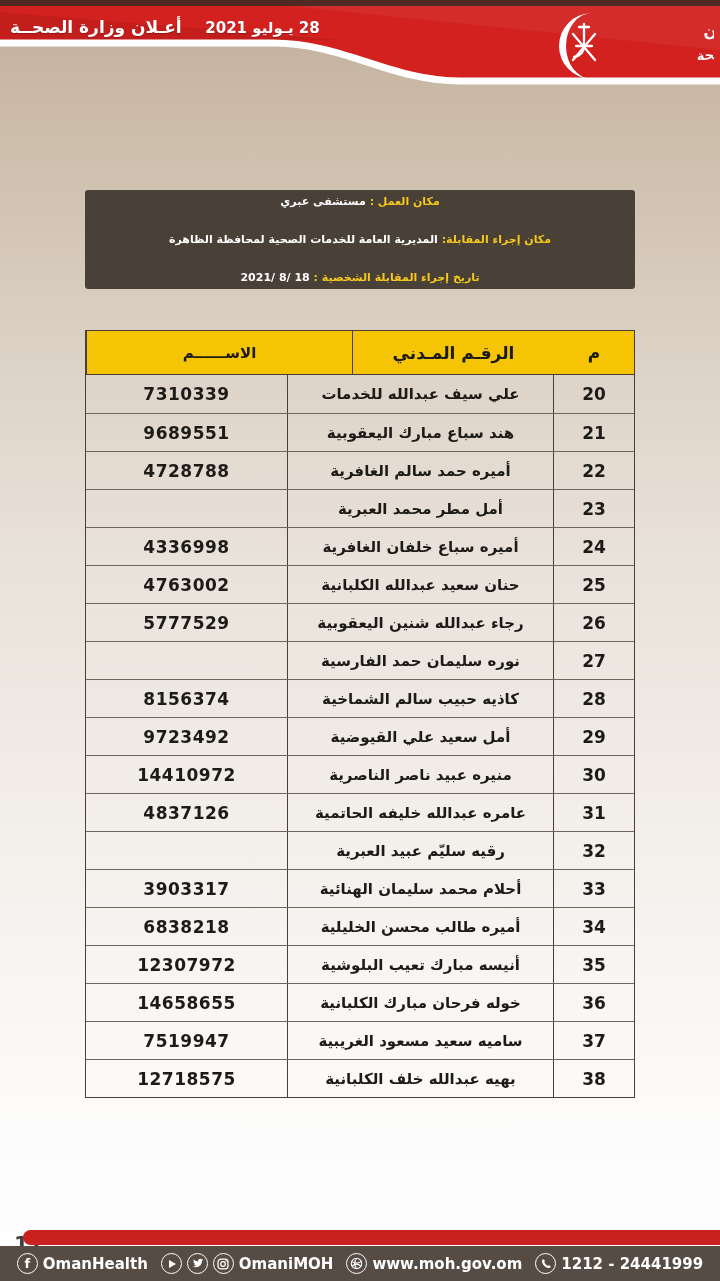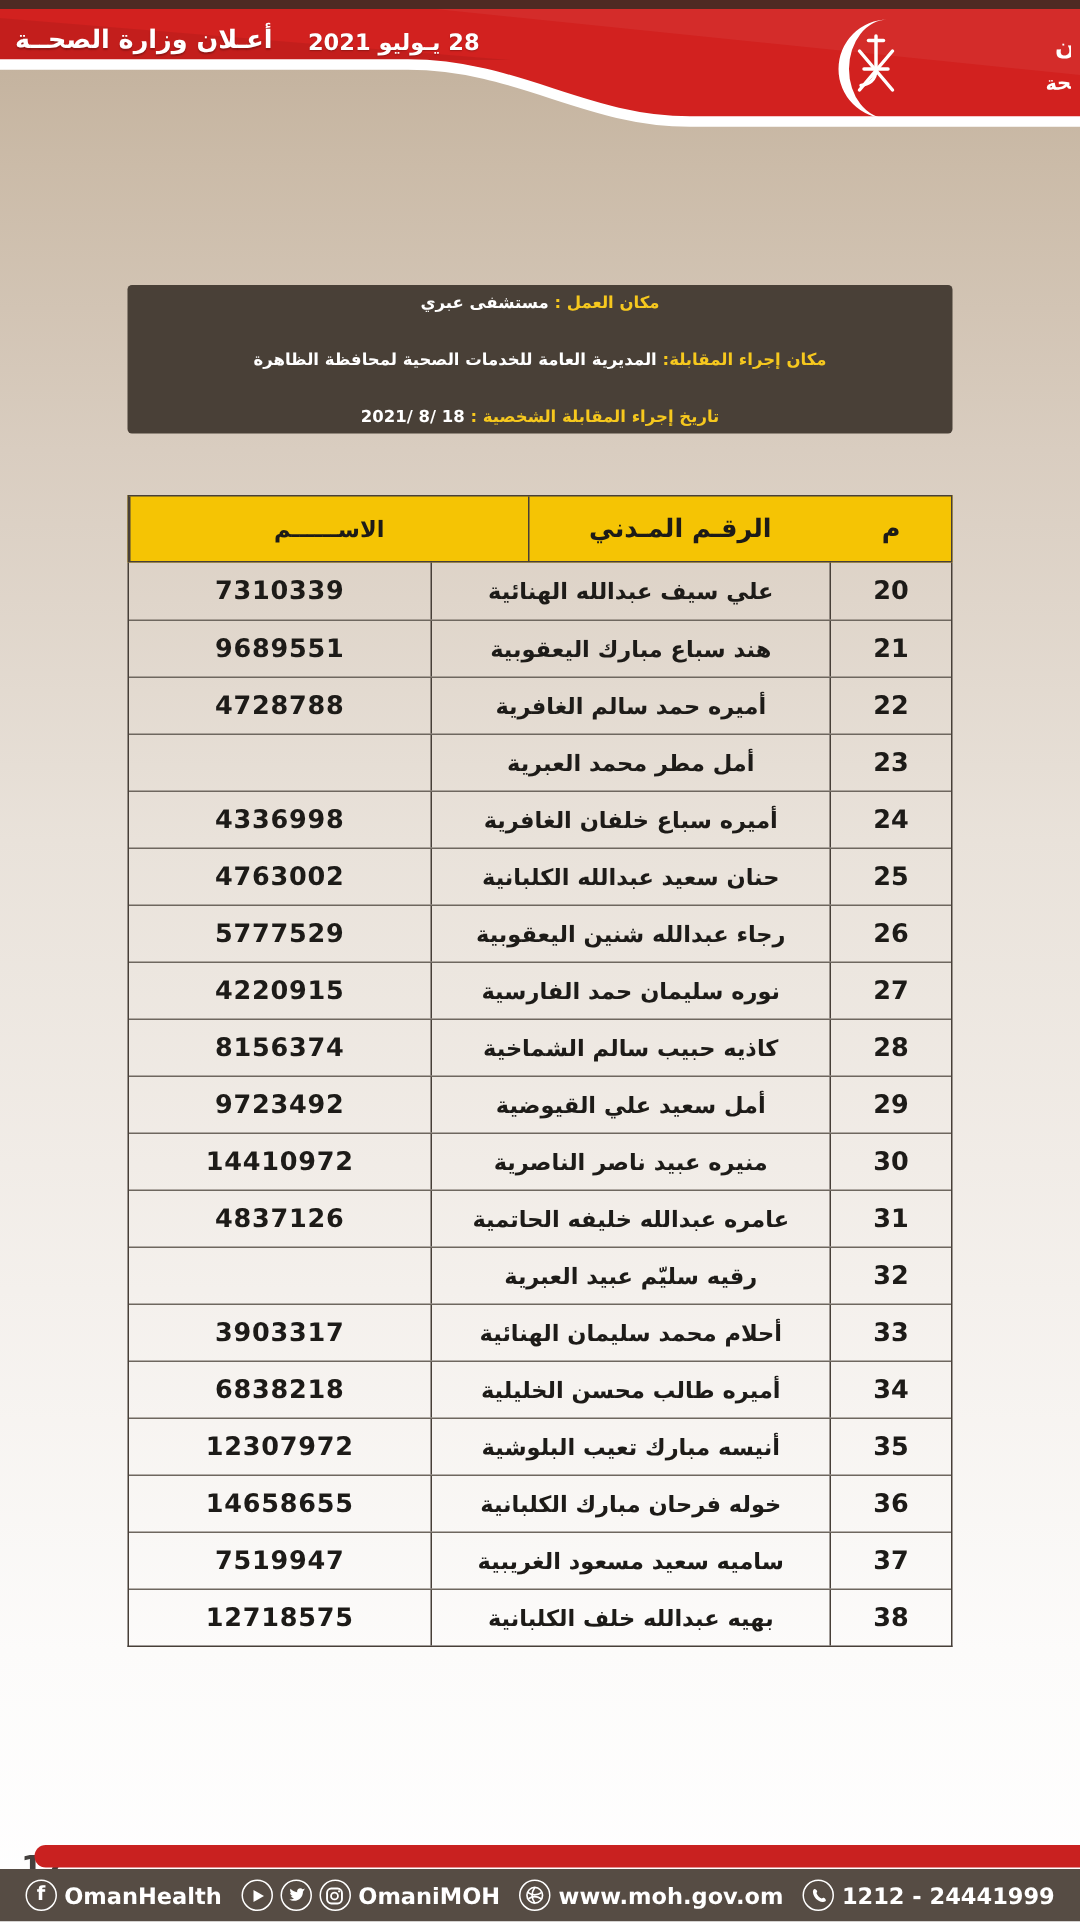--- a/index.html
+++ b/index.html
@@ -99,21 +99,21 @@
 
   <div class="tbl">
     <div class="thead">
       <div class="c c-idx">م</div>
       <div class="c c-civil">الرقـم المـدني</div>
       <div class="c c-name">الاســــــم</div>
     </div>
     <div class="tbody">
     <div class="trow">
       <div class="c c-idx">20</div>
-      <div class="c c-name">علي سيف عبدالله الهنائية</div>
+      <div class="c c-name">علي سيف عبدالله للخدمات</div>
       <div class="c c-civil">7310339</div>
     </div>
 
     <div class="trow">
       <div class="c c-idx">21</div>
       <div class="c c-name">هند سباع مبارك اليعقوبية</div>
       <div class="c c-civil">9689551</div>
     </div>
 
     <div class="trow">
@@ -141,21 +141,20 @@
 
     <div class="trow">
       <div class="c c-idx">26</div>
       <div class="c c-name">رجاء عبدالله شنين اليعقوبية</div>
       <div class="c c-civil">5777529</div>
     </div>
 
     <div class="trow">
       <div class="c c-idx">27</div>
       <div class="c c-name">نوره سليمان حمد الفارسية</div>
-      <div class="c c-civil">4220915</div>
     </div>
 
     <div class="trow">
       <div class="c c-idx">28</div>
       <div class="c c-name">كاذيه حبيب سالم الشماخية</div>
       <div class="c c-civil">8156374</div>
     </div>
 
     <div class="trow">
       <div class="c c-idx">29</div>

